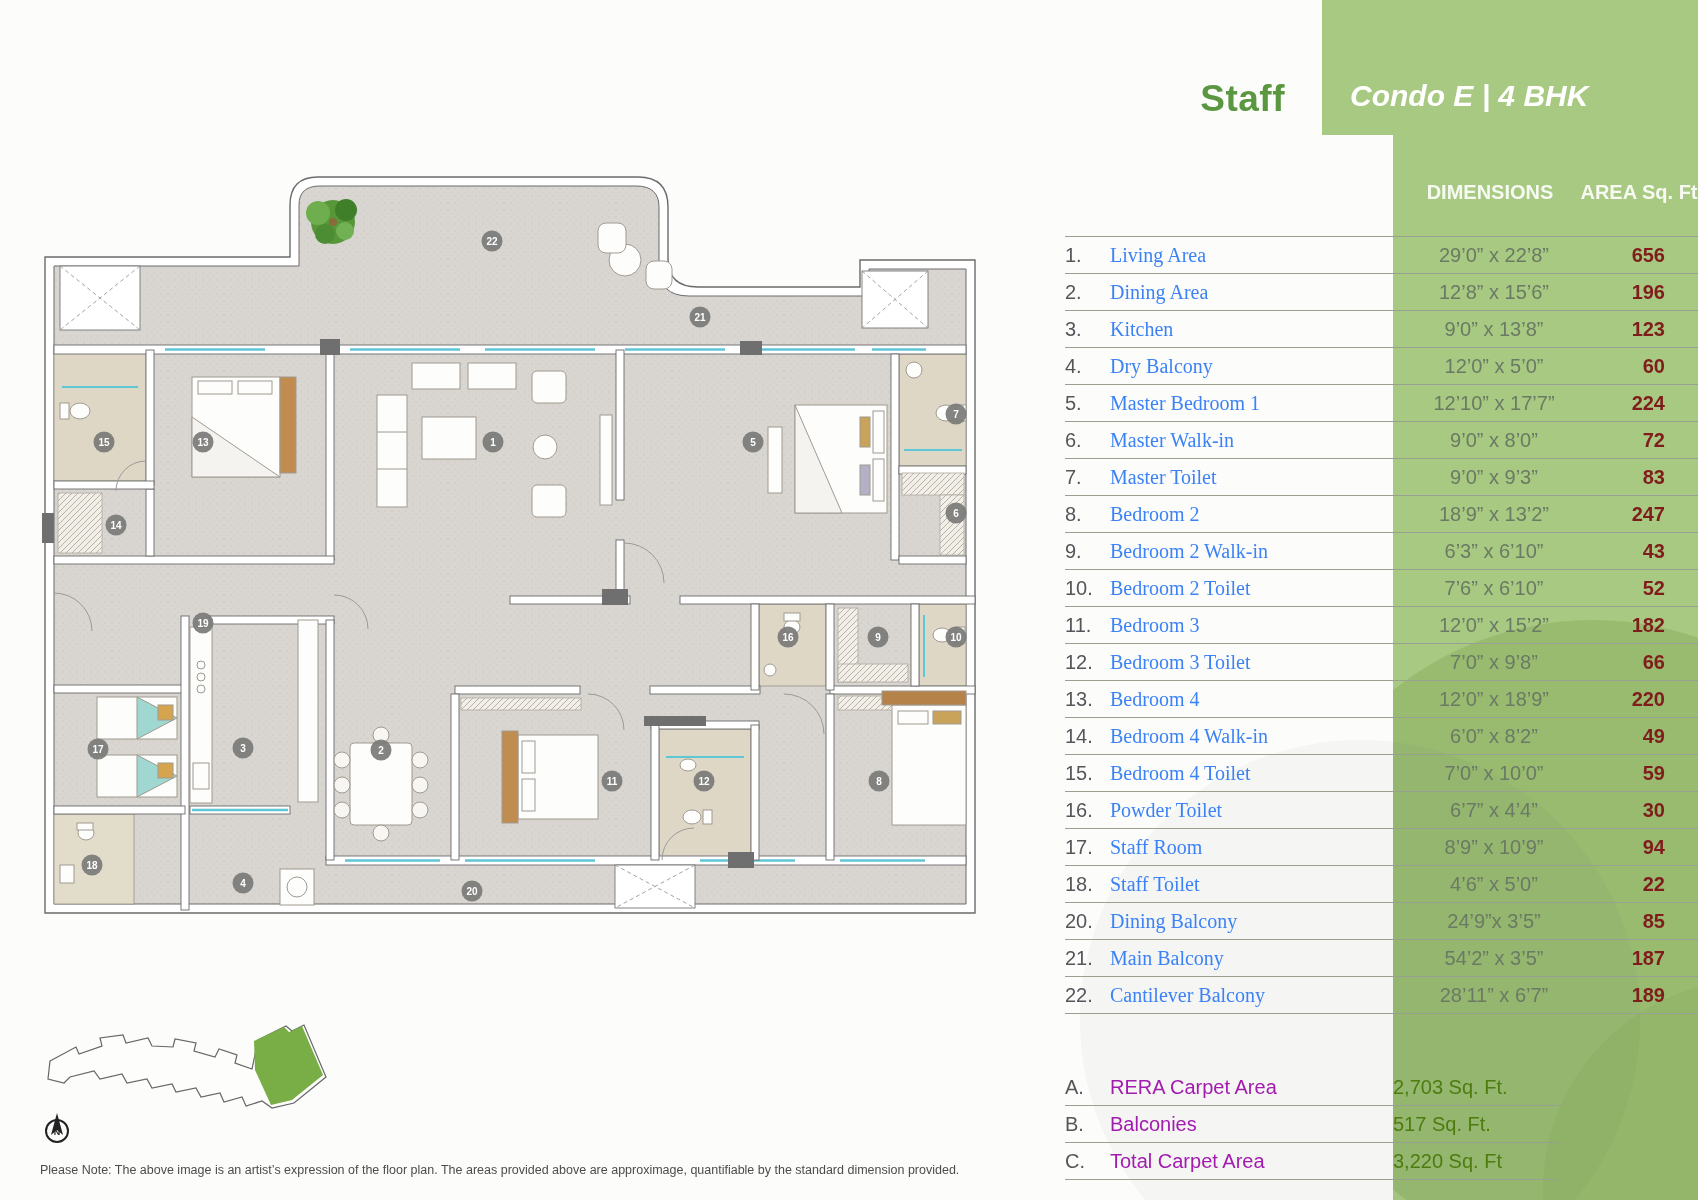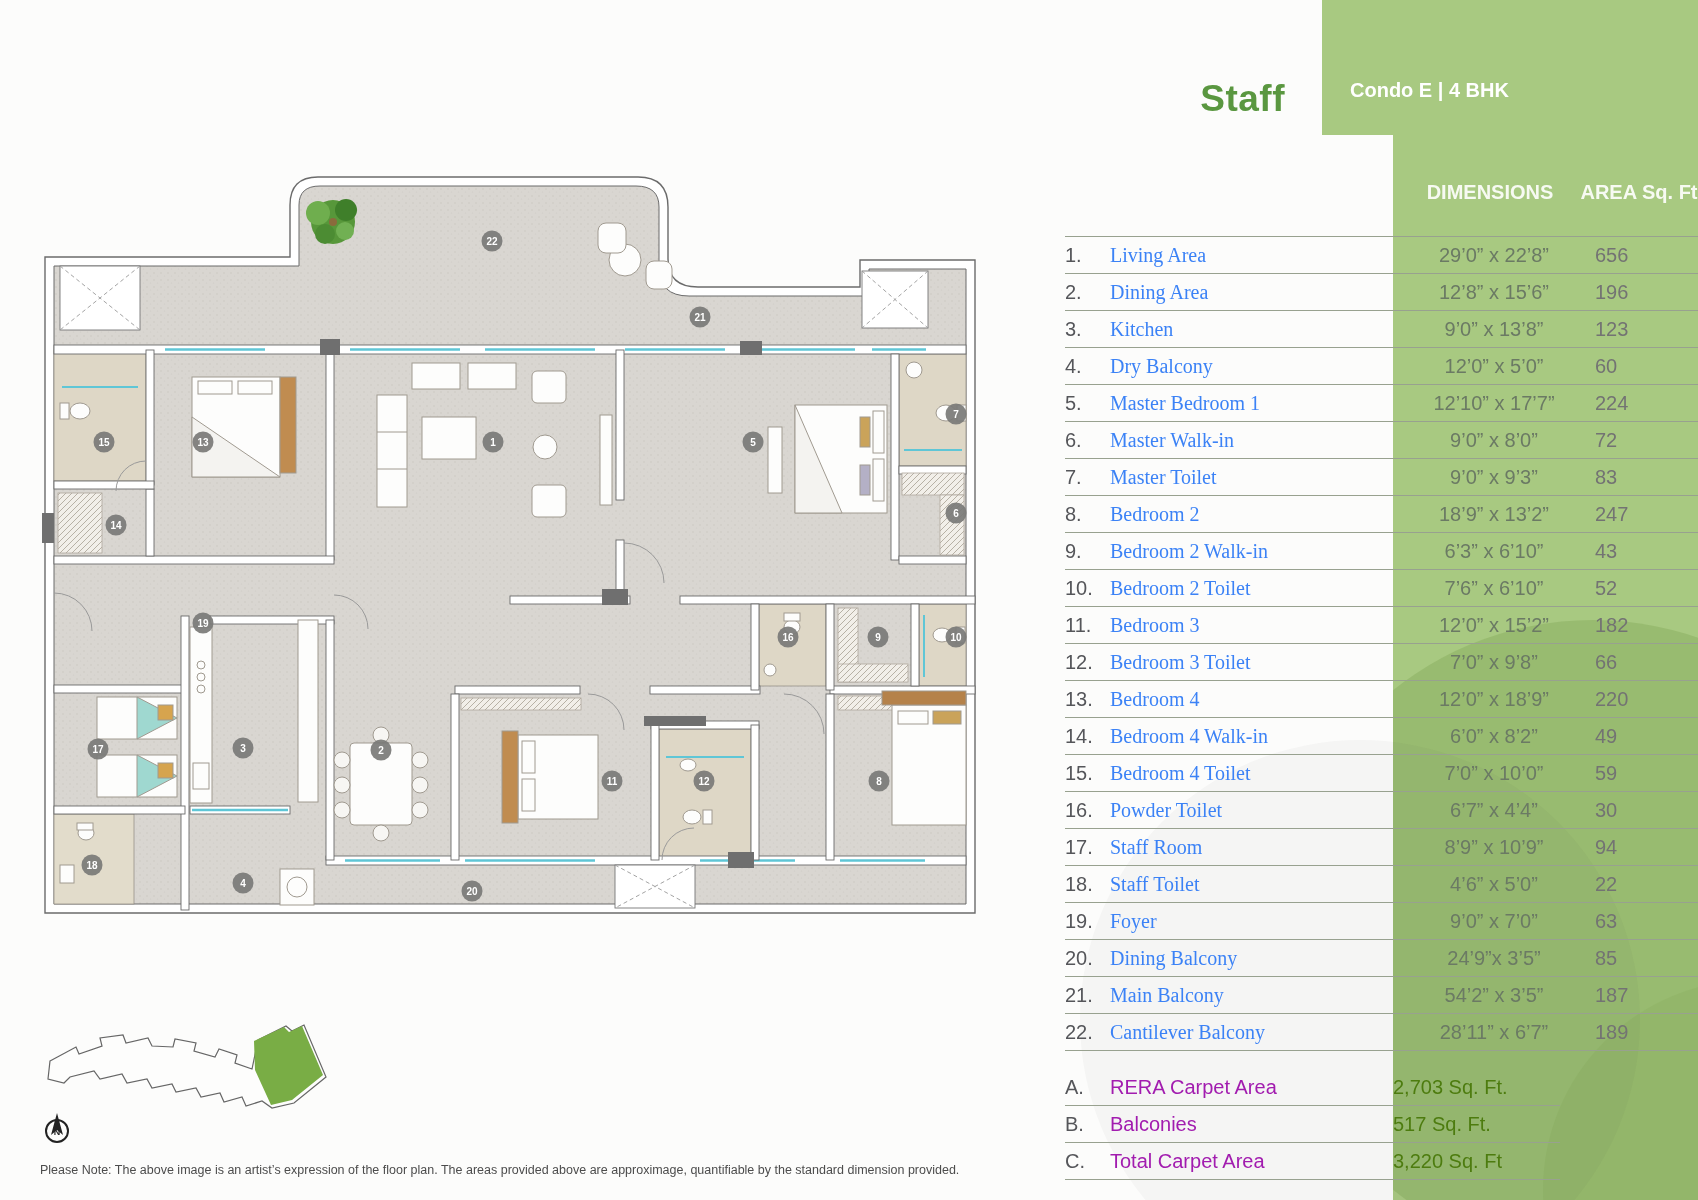--- a/index.html
+++ b/index.html
@@ -10,31 +10,31 @@
   .green-col .wm{position:absolute;left:-120px;top:620px;width:640px;height:640px;border-radius:50%;
                  background:rgba(116,155,74,0.30);}
   .green-col .wm2{position:absolute;left:150px;top:980px;width:420px;height:420px;border-radius:50%;
                  background:rgba(137,175,95,0.35);}
   .title-block{position:absolute;left:1322px;top:0;width:376px;height:135px;background:#a8c981;}
   .wm-light{position:absolute;left:1080px;top:740px;width:560px;height:560px;border-radius:50%;
             background:rgba(60,60,60,0.035);}
   
   .condos-title{position:absolute;left:1000px;top:78px;width:285px;text-align:right;
                 font-size:37px;font-weight:bold;color:#5a9740;letter-spacing:.5px;}
-  .unit-title{position:absolute;left:1350px;top:79px;width:330px;font-size:20px;font-weight:bold;color:#ffffff;}
+  .unit-title{position:absolute;left:1350px;top:79px;width:330px;font-size:30px;font-weight:bold;color:#ffffff;font-style:italic;}
   .col-head{position:absolute;top:181px;font-size:20px;font-weight:600;color:#f7faf2;text-align:center;}
   .col-head.dim{left:1410px;width:160px;}
   .col-head.area{left:1552px;width:174px;}
   
   .rtable{position:absolute;left:1065px;top:236px;width:633px;border-top:1px solid #98a18f;}
   .trow{display:flex;align-items:center;height:36px;border-bottom:1px solid #98a18f;font-size:20px;}
   .c-no{width:45px;color:#55565a;}
   .c-label{width:283px;color:#3b82f6;font-family:Liberation Serif, serif;}
   .c-dim{width:202px;text-align:center;color:#6b7a64;}
-  .c-area{width:70px;text-align:left;color:#737373;}
+  .c-area{width:70px;text-align:right;color:#7f1d1d;font-weight:bold;}
   .stable{position:absolute;left:1065px;top:1069px;width:495px;}
   .srow{display:flex;align-items:center;height:36px;border-bottom:1px solid #98a18f;font-size:20px;}
   .s-no{width:45px;color:#55565a;}
   .s-label{width:283px;color:#a21caf;}
   .s-value{flex:1;text-align:left;color:#4d7c0f;padding-right:2px;}
   
   .plan{position:absolute;left:40px;top:165px;}
   .keyplan{position:absolute;left:36px;top:985px;}
   .note{position:absolute;left:40px;top:1163px;width:1240px;font-size:12.5px;color:#4c4c4c;}
 </style>
@@ -175,26 +175,20 @@
       <span class="c-area">94</span>
     </div>
 
     <div class="trow">
       <span class="c-no">18.</span>
       <span class="c-label">Staff Toilet</span>
       <span class="c-dim">4’6” x 5’0”</span>
       <span class="c-area">22</span>
     </div>
 
-    <div class="trow">
-      <span class="c-no">19.</span>
-      <span class="c-label">Foyer</span>
-      <span class="c-dim">9’0” x 7’0”</span>
-      <span class="c-area">63</span>
-    </div>
 
     <div class="trow">
       <span class="c-no">20.</span>
       <span class="c-label">Dining Balcony</span>
       <span class="c-dim">24’9”x 3’5”</span>
       <span class="c-area">85</span>
     </div>
 
     <div class="trow">
       <span class="c-no">21.</span>

